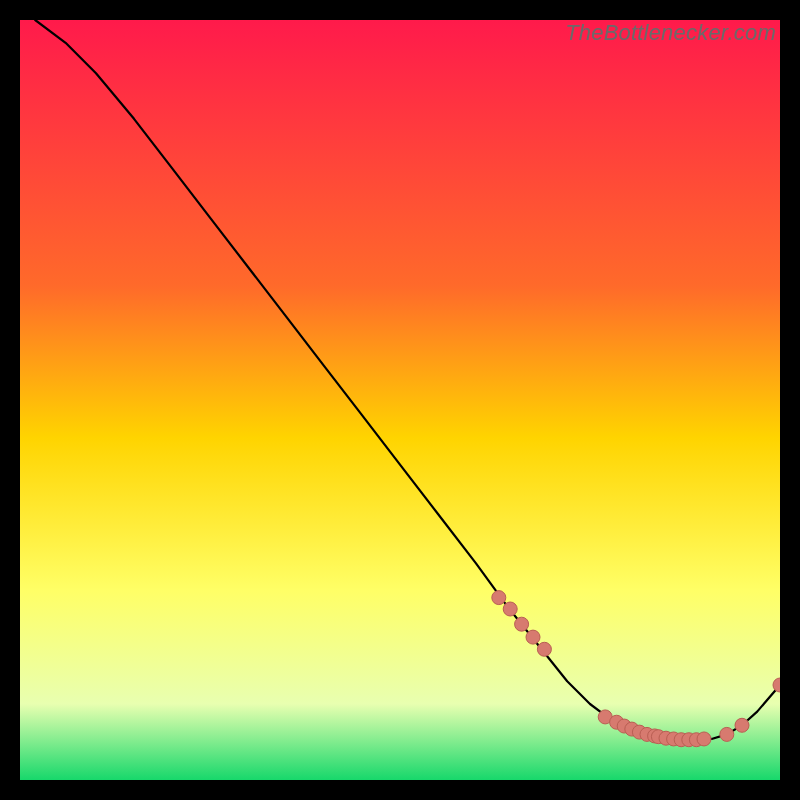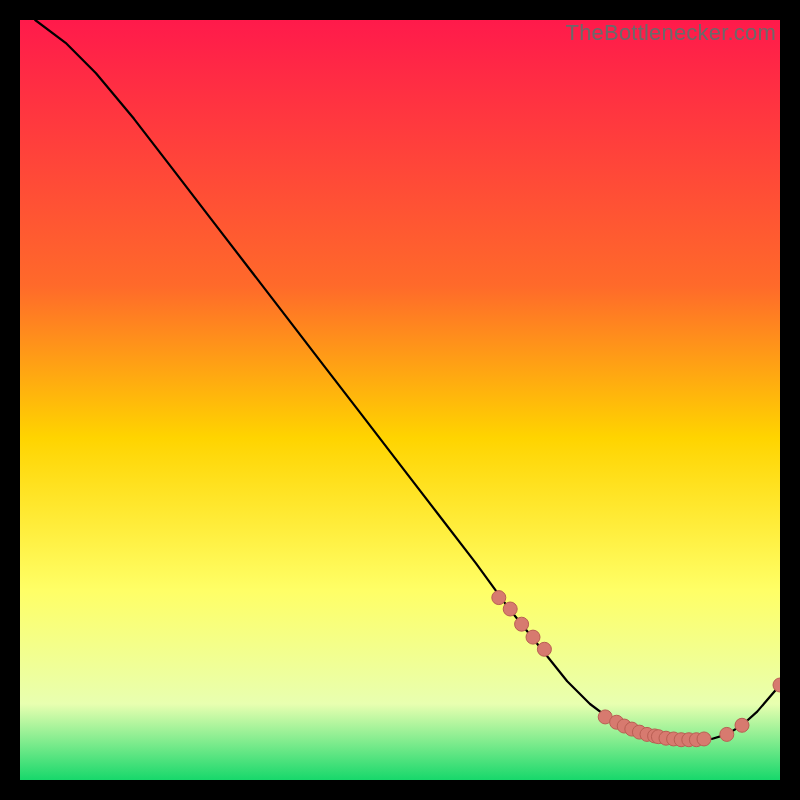--- a/index.html
+++ b/index.html
@@ -27,20 +27,21 @@
     height: 760px;
   }
   .watermark {
     position: absolute;
     top: 0px;
     right: 4px;
     color: #6a6a6a;
     font-size: 22px;
     letter-spacing: 0.2px;
     user-select: none;
+    font-style: italic;
   }
   svg { display: block; }
 </style>
 </head>
 <body>
 
 <div class="frame">
   <svg class="plot" viewBox="0 0 760 760">
     <defs>
       <linearGradient id="bg-grad" x1="0" y1="0" x2="0" y2="1">

